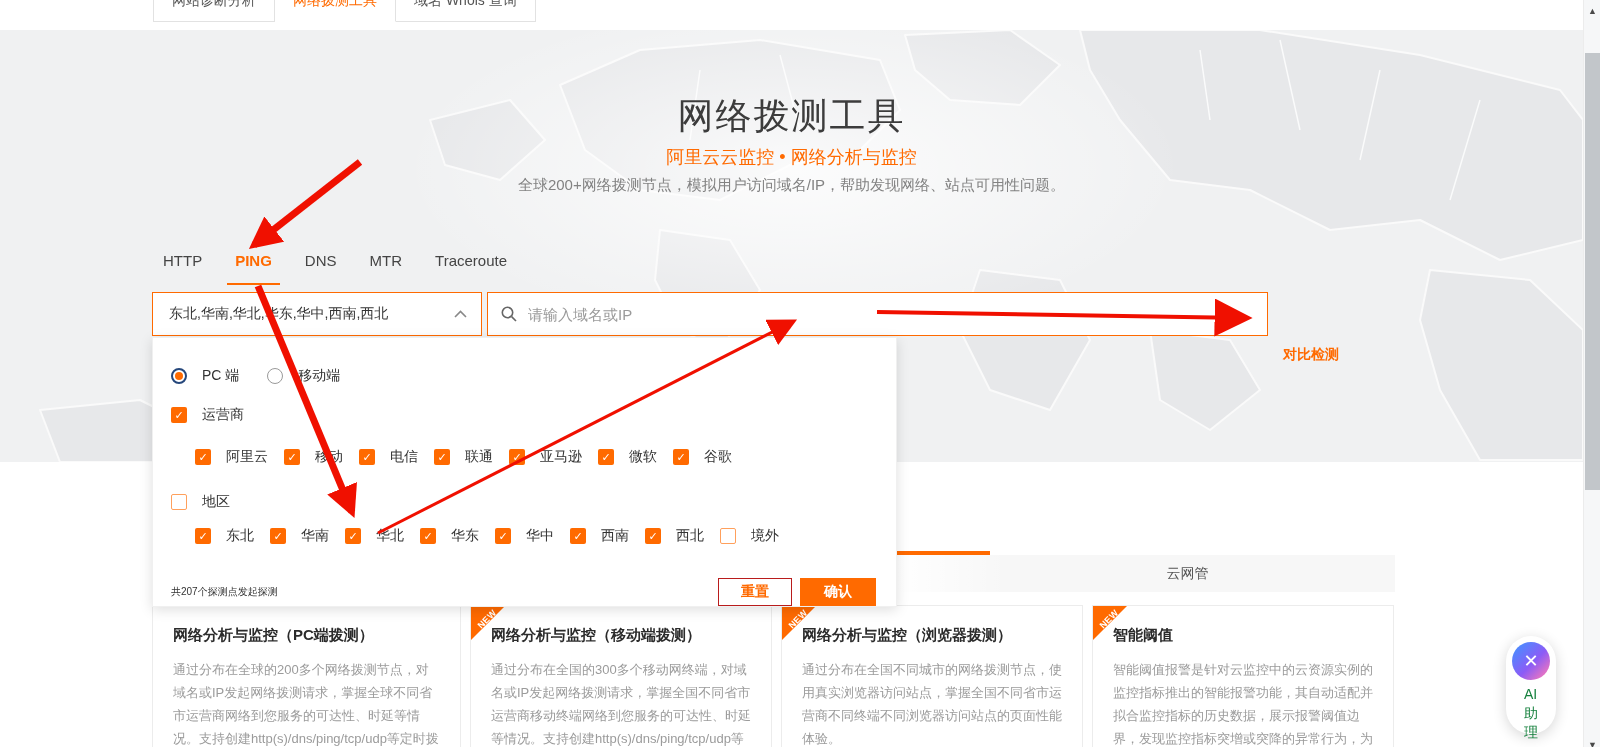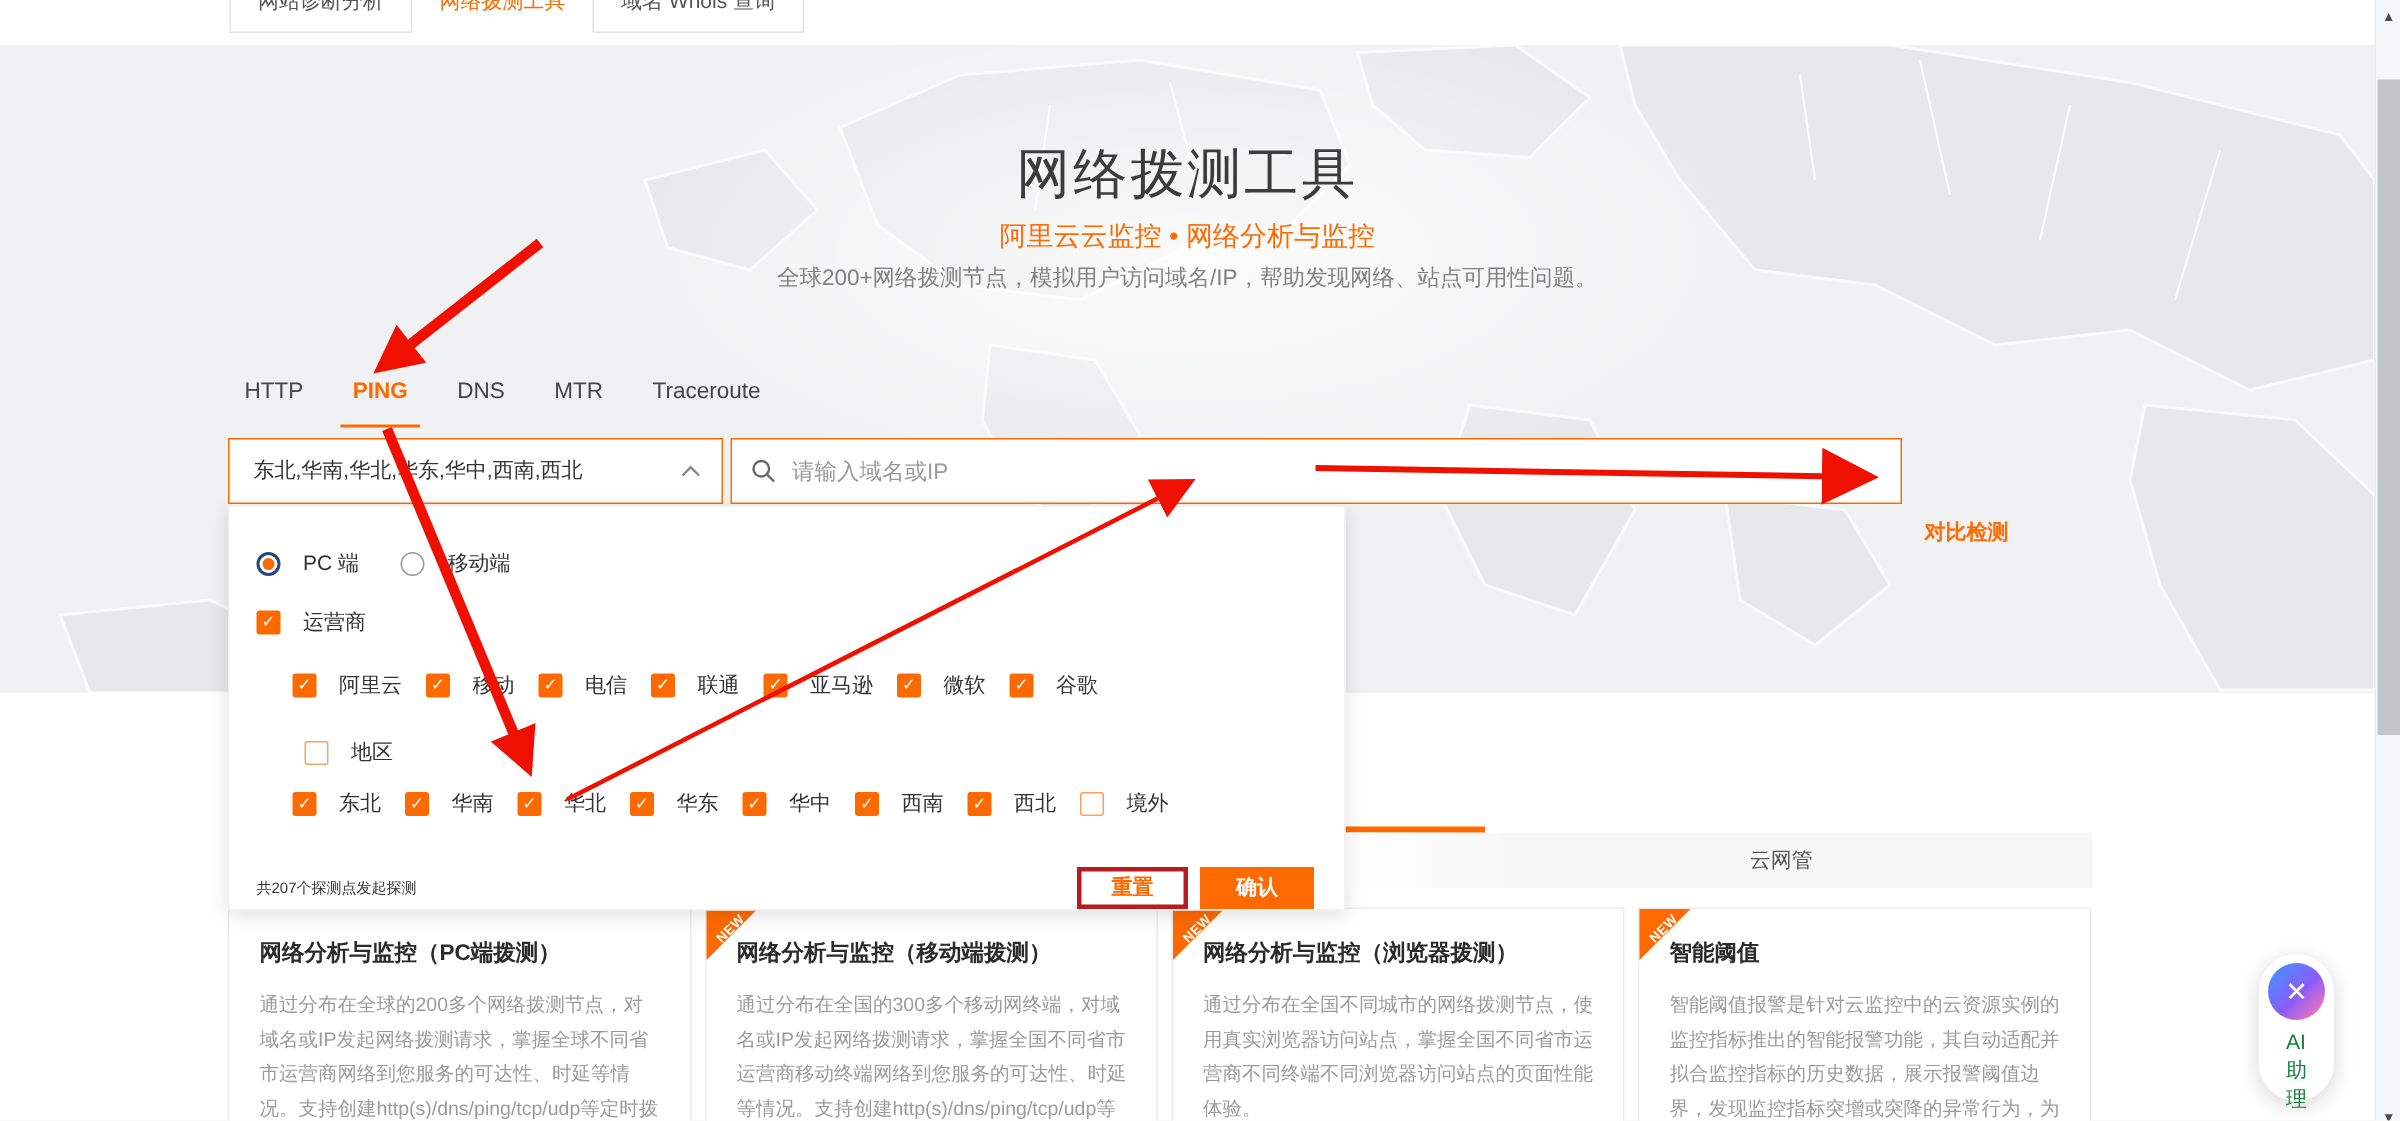--- a/index.html
+++ b/index.html
@@ -62,21 +62,21 @@
   .opt{display:flex; align-items:center; gap:15px; font-size:14px; color:#333; cursor:pointer; white-space:nowrap;}
   .cb{width:16px; height:16px; border-radius:2px; flex:none; display:flex; align-items:center; justify-content:center;}
   .cb.on{background:var(--accent);}
   .cb.on::after{content:"\2713"; color:#fff; font-size:11px; font-weight:700; line-height:1;}
   .cb.off{background:#fff; border:1px solid #ffa05c;}
   .radio{width:16px; height:16px; border-radius:50%; flex:none; background:#fff; border:1px solid #9a9a9a; position:relative;}
   .radio.on{border:2px solid #25477b;}
   .radio.on::after{content:""; position:absolute; left:2px; top:2px; width:8px; height:8px; border-radius:50%; background:var(--accent);}
   .p-summary{position:absolute; left:18px; top:247px; font-size:10px; color:#333;}
   .p-btns{position:absolute; right:20px; top:240px; display:flex; gap:8px;}
-  .btn-reset{width:74px; height:28px; background:#fff; border:3px solid #b91c1c; color:var(--accent);
+  .btn-reset{width:74px; height:28px; background:#fff; border:1px solid #b91c1c; color:var(--accent);
     font-size:14px; font-weight:700; cursor:pointer; font-family:inherit;}
   .btn-confirm{width:76px; height:28px; background:var(--accent); border:none; color:#fff;
     font-size:14px; font-weight:700; cursor:pointer; font-family:inherit;}
 
   
   .lower-tabbar{position:absolute; left:152px; top:555px; width:1243px; height:37px; background:#f7f7f7;}
   .lower-indicator{position:absolute; left:566px; top:551px; width:424px; height:4px; background:var(--accent);}
   .lower-indicator-fade{position:absolute; left:897px; top:555px; width:110px; height:37px;
     background:linear-gradient(90deg, #fff, rgba(255,255,255,0));}
   .lower-tab{position:absolute; left:980px; top:555px; width:415px; height:37px; line-height:37px;
@@ -245,21 +245,21 @@
     <div class="opt">
         <span class="cb on"></span>
         <span>微软</span>
       </div>
     <div class="opt">
         <span class="cb on"></span>
         <span>谷歌</span>
       </div>
   </div>
 
-  <div class="p-row" style="left:18px; top:155px;margin-left:32px;">
+  <div class="p-row" style="left:18px; top:155px;">
     <div class="opt">
       <span class="cb off"></span>
       <span>地区</span>
     </div>
   </div>
 
   <div class="p-row" style="left:42px; top:189px; gap:16px;">
     <div class="opt">
         <span class="cb on"></span>
         <span>东北</span>

